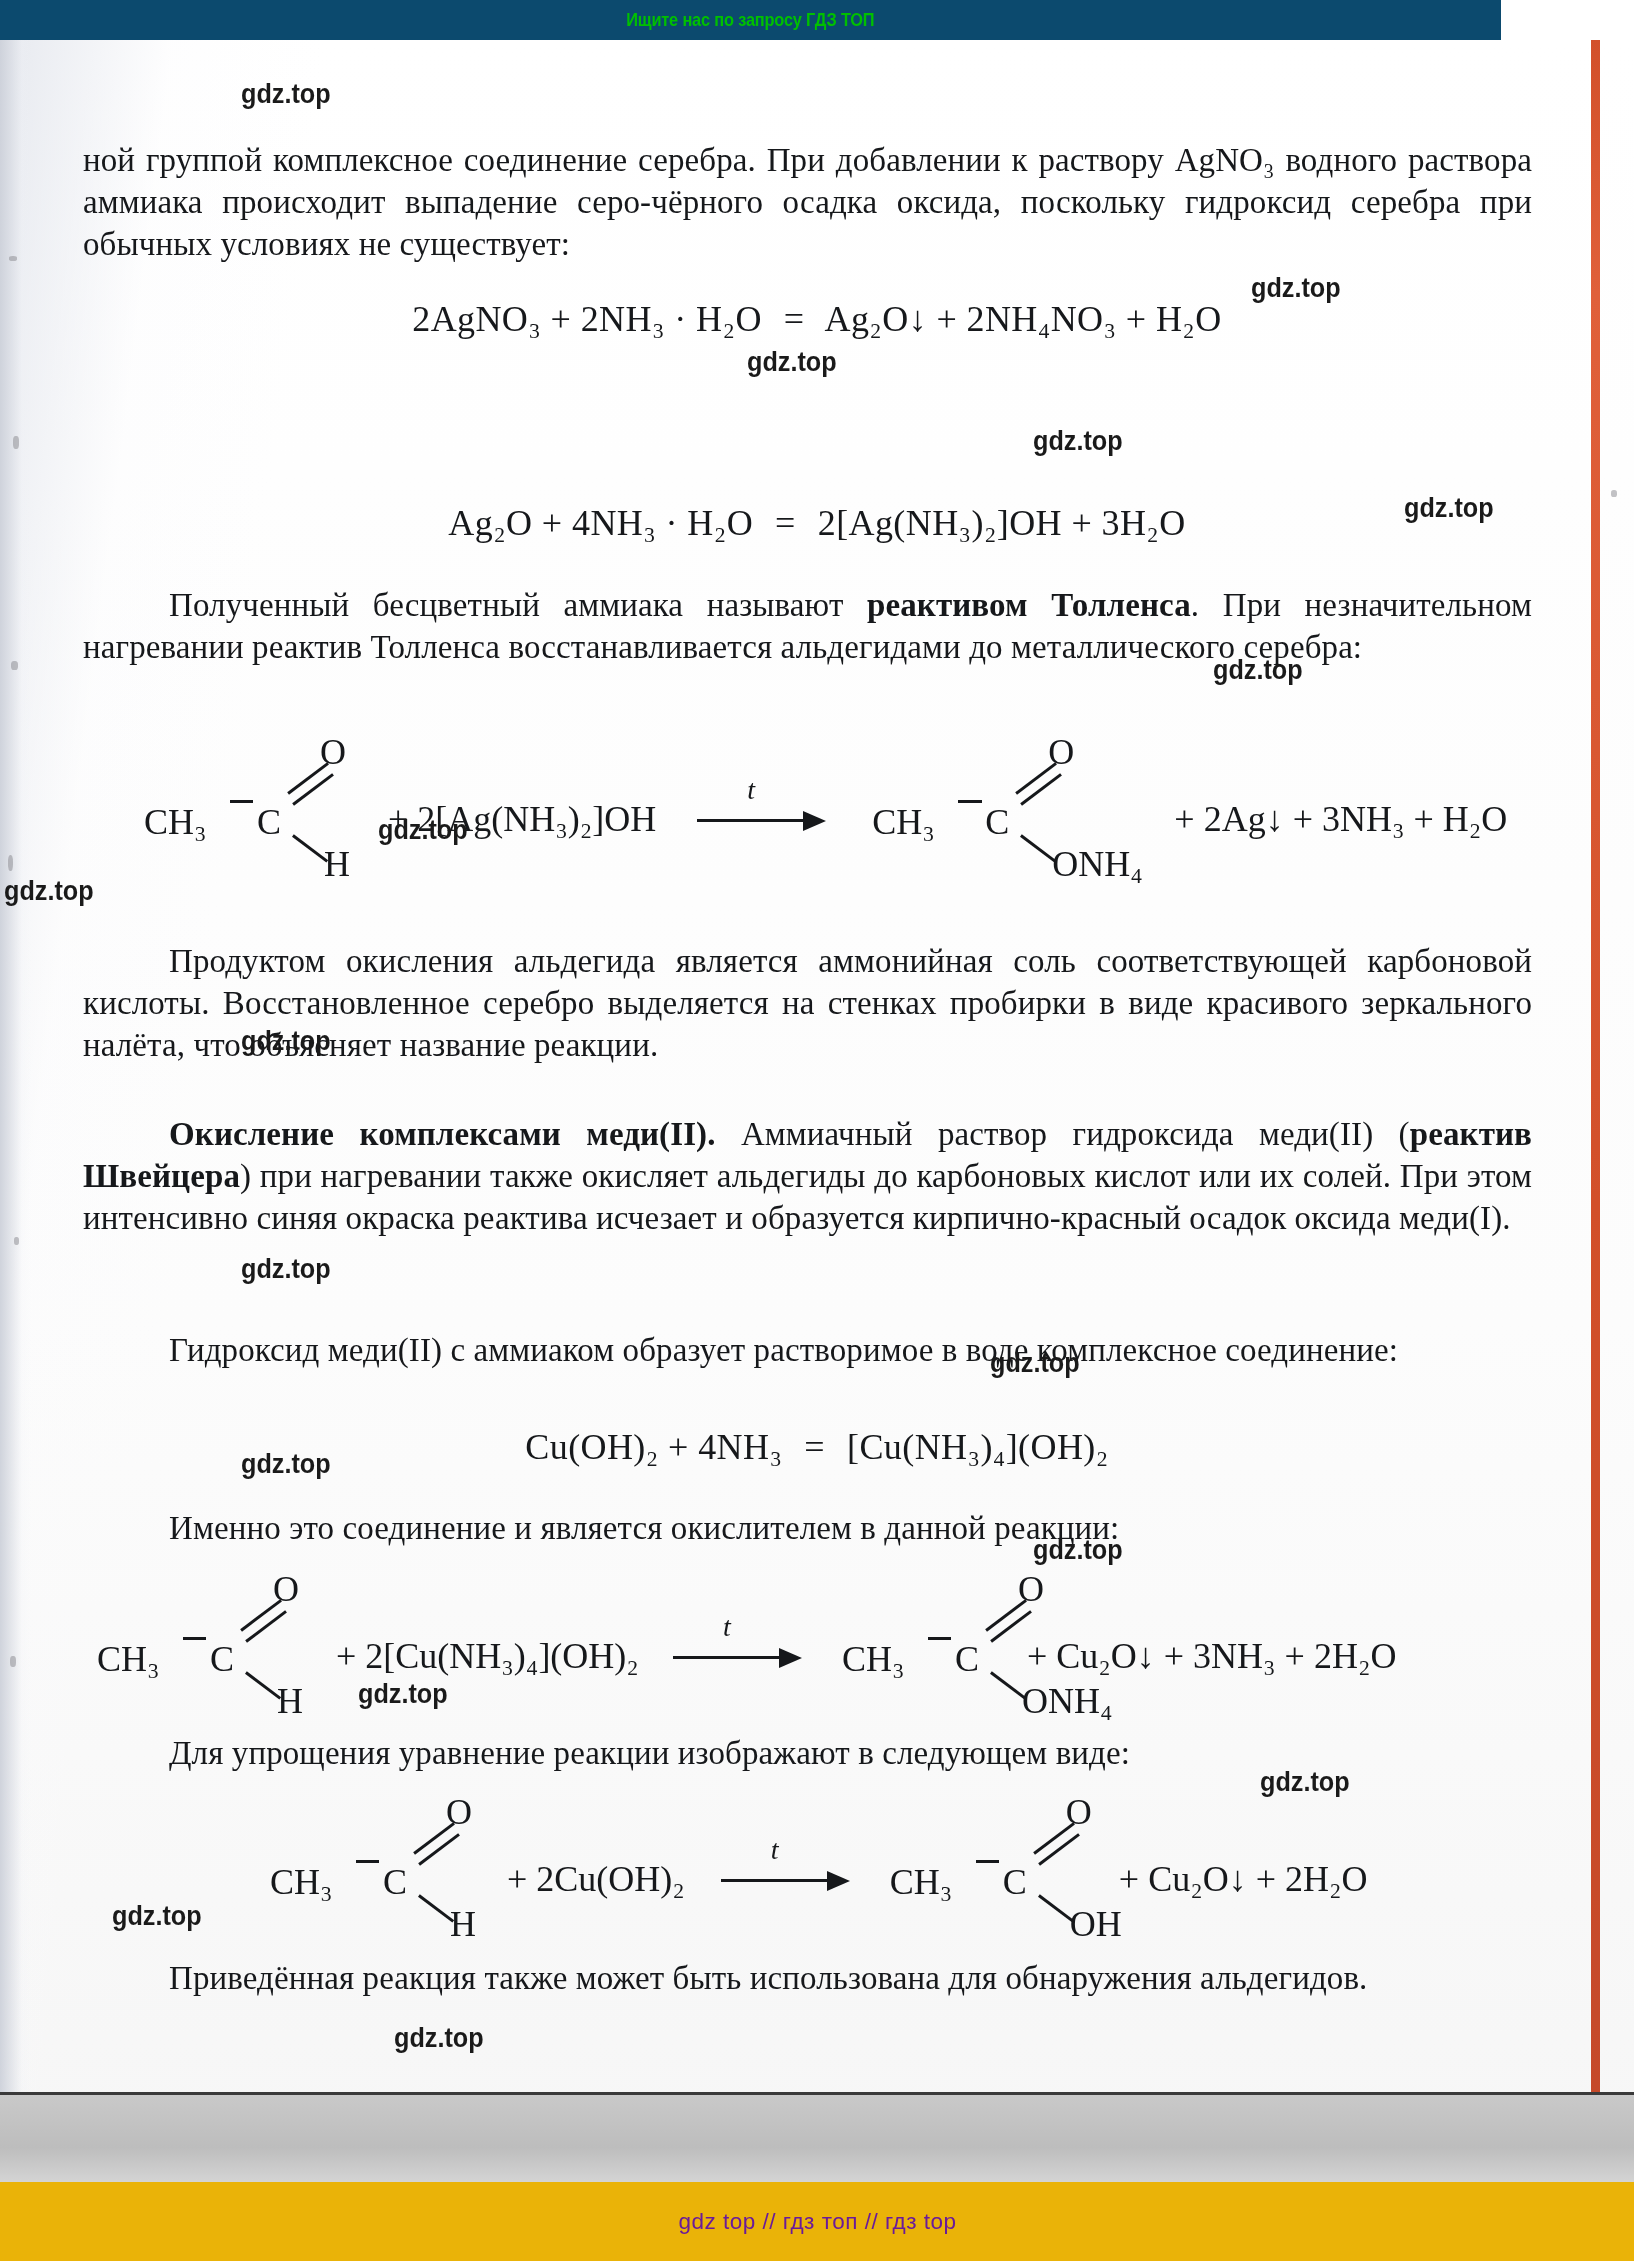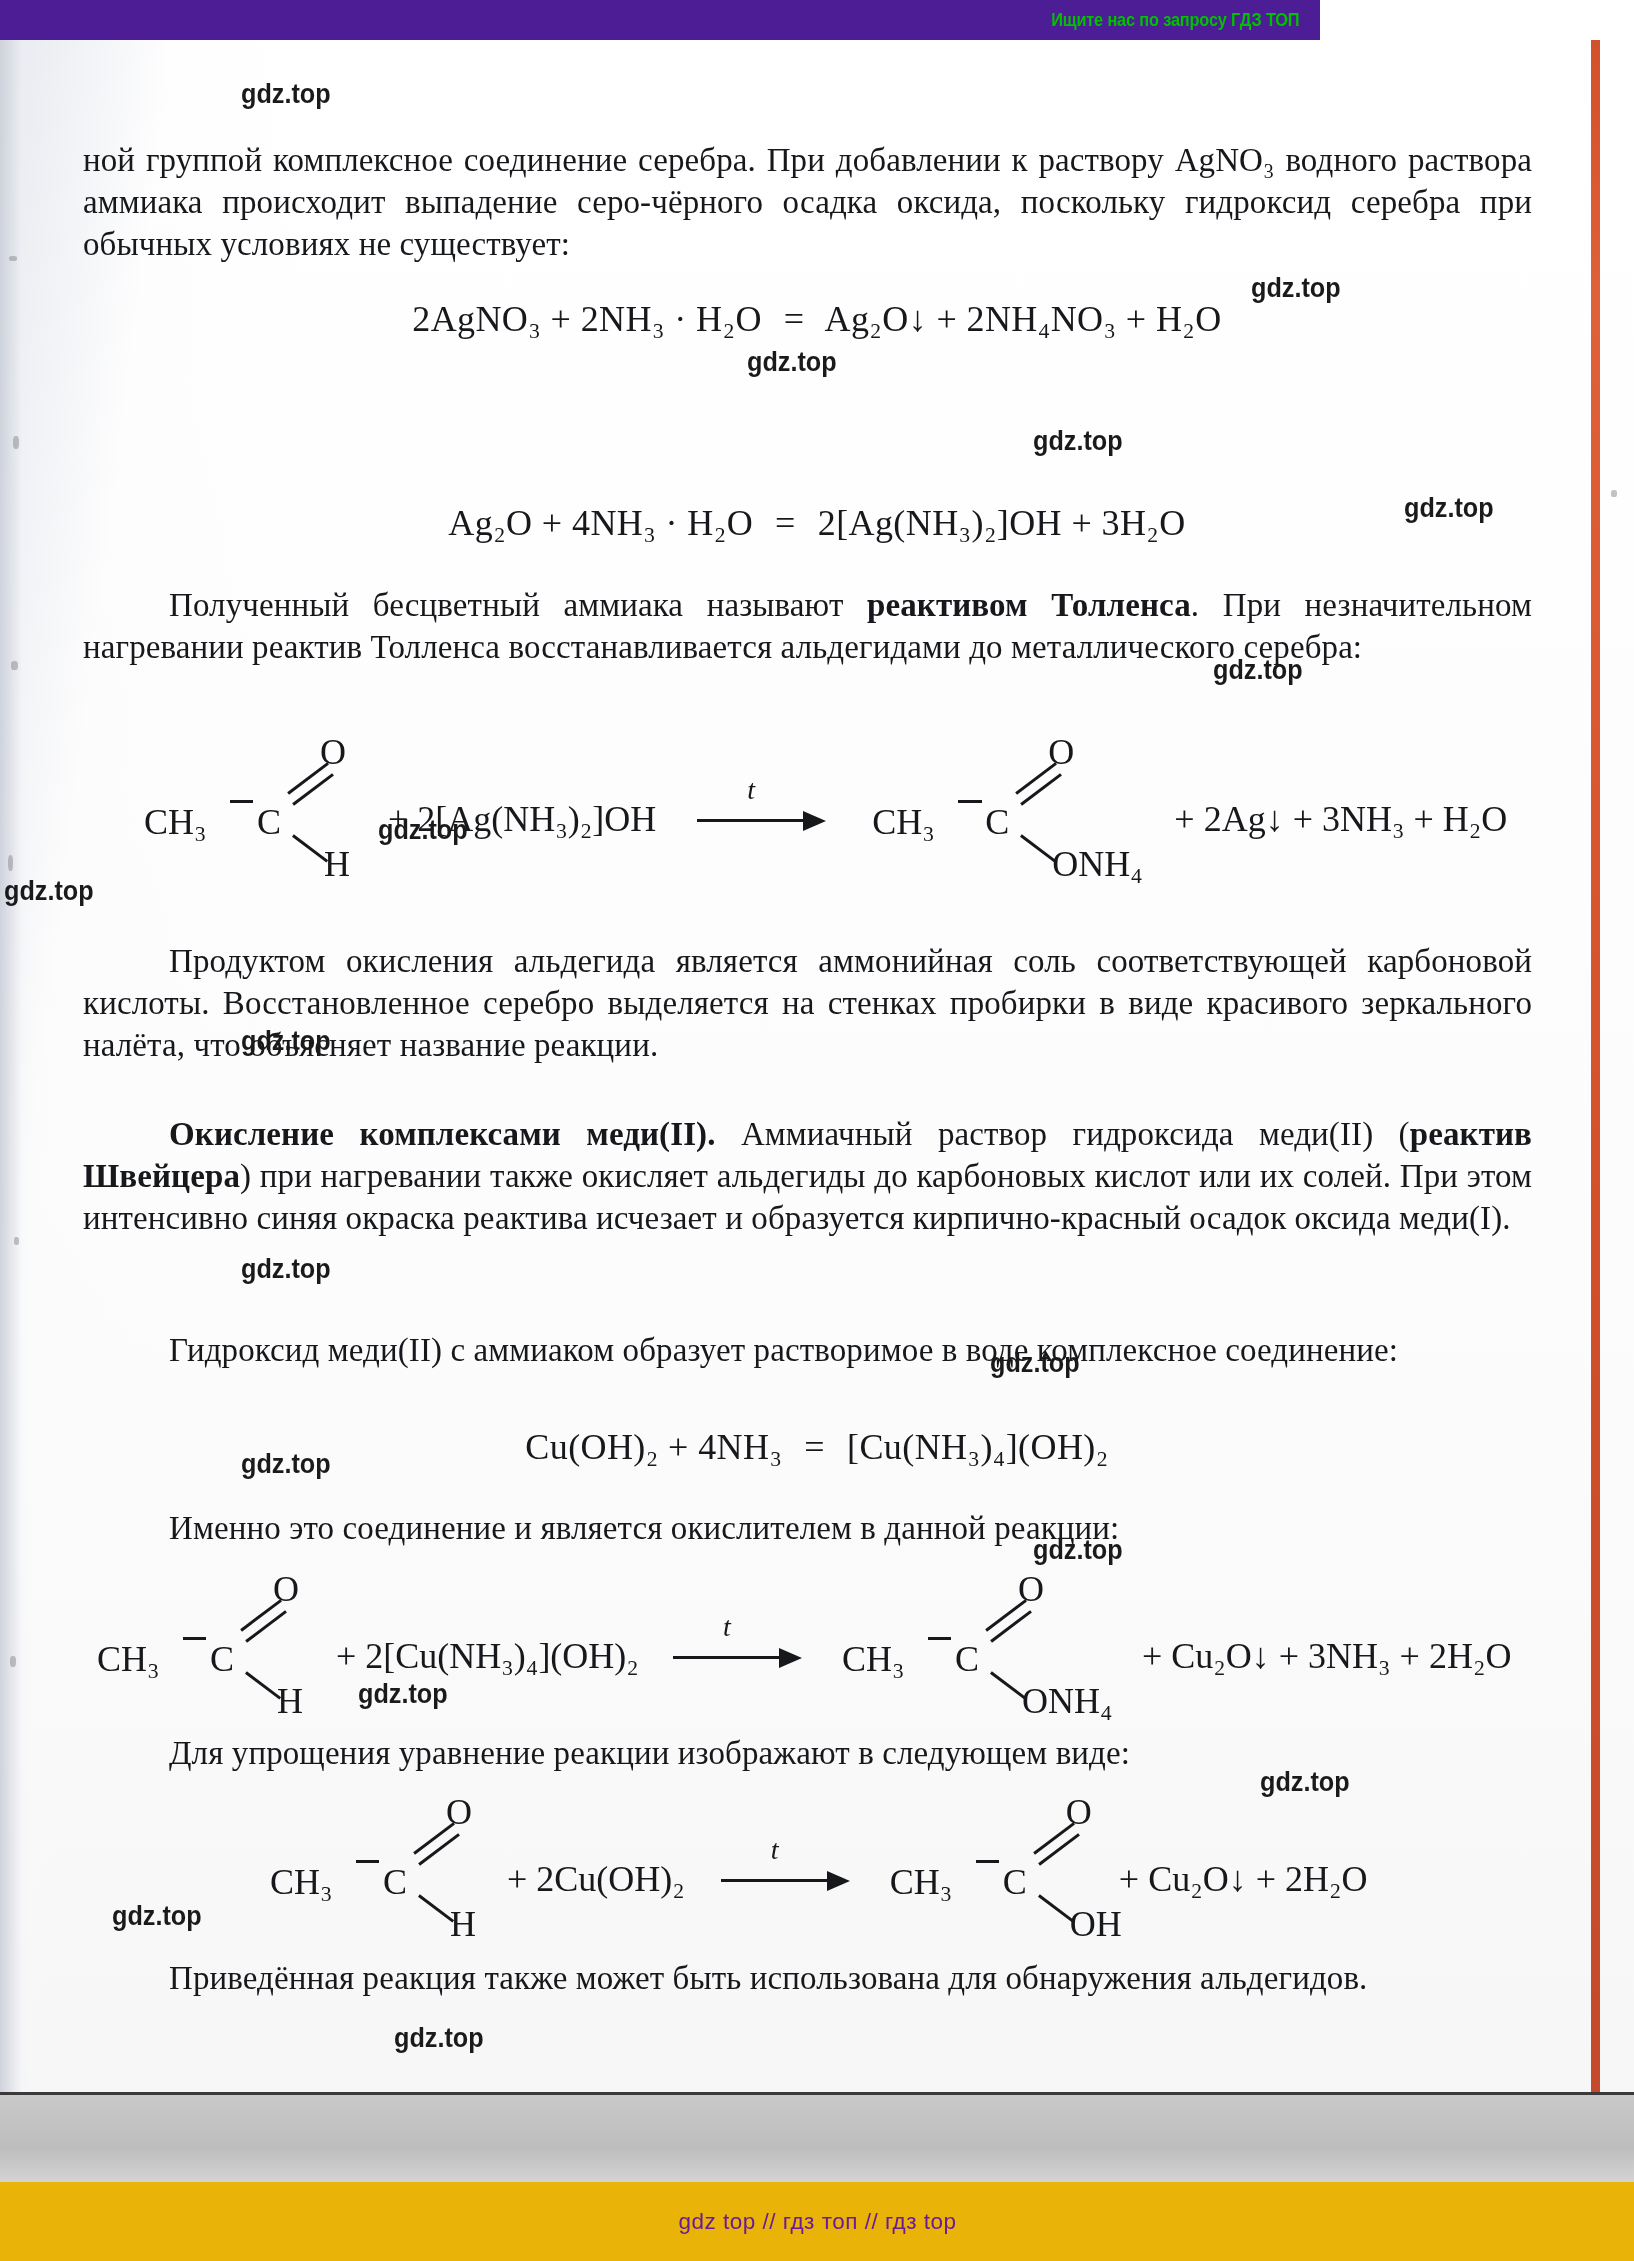--- a/index.html
+++ b/index.html
@@ -9,23 +9,23 @@
   }
   body {
     width: 1635px; height: 2261px;
     position: relative;
     font-family: "Liberation Serif", "DejaVu Serif", serif;
     overflow: hidden;
   }
 
   
   #top-banner {
-    position: absolute; top: 0; left: 0; width: 1320px; height: 40px;
-    display: flex; align-items: center; justify-content: flex-end;
-    background: #4c1d95;
+    position: absolute; top: 0; left: 0; width: 1501px; height: 40px;
+    display: flex; align-items: center; justify-content: center;
+    background: #0c4a6e;
   }
   #top-banner .banner-text {
     font-family: "Liberation Sans", sans-serif;
     font-size: 19px; font-weight: 700; color: #00c000;
     letter-spacing: -0.2px;
     transform: scaleX(0.86);
   }
 
   
   #page-sheet {
@@ -268,21 +268,21 @@
       <span class="frag" style="margin-left:25px;">
         <span class="ch3">CH₃</span>
         <span class="dash"></span>
         <span class="cc">C</span>
         <span class="up1"></span>
         <span class="up2"></span>
         <span class="topa">O</span>
         <span class="dn"></span>
         <span class="bota">ONH₄</span>
       </span>
-      <span class="grp" style="margin-left:115px;">+ Cu₂O↓ + 3NH₃ + 2H₂O</span>
+      <span class="grp" style="">+ Cu₂O↓ + 3NH₃ + 2H₂O</span>
     </div>
 
     <div class="para indent" style="top:1692px;">
       <span>Для упрощения уравнение реакции изображают в следующем виде:</span>
     </div>
 
     <div class="scheme" style="top:1771px; left:270px;">
       <span class="frag">
         <span class="ch3">CH₃</span>
         <span class="dash"></span>

